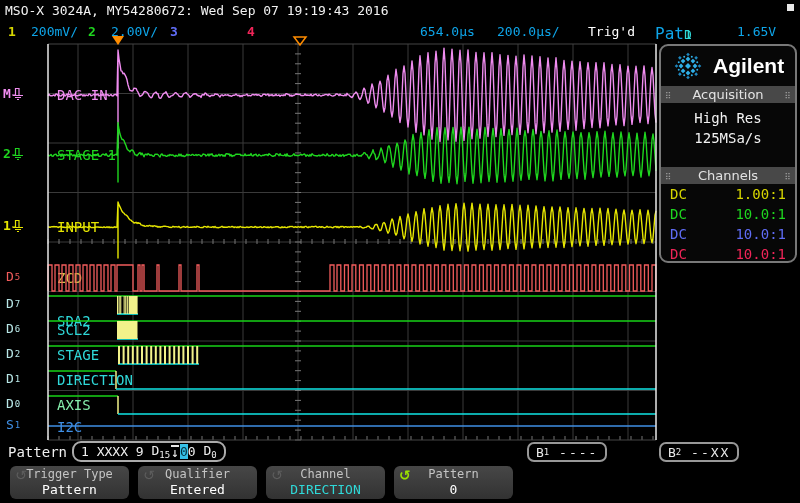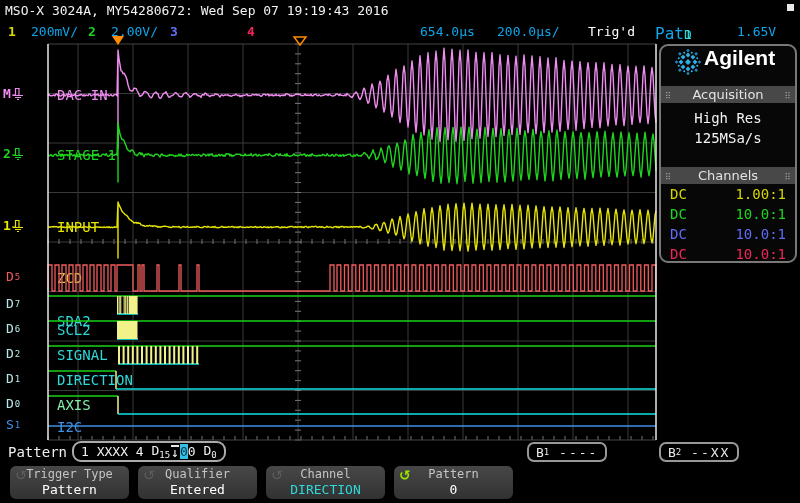--- a/index.html
+++ b/index.html
@@ -14,21 +14,21 @@
   .sub{font-size:9px;vertical-align:-3px;}
   .label-txt{position:absolute;font-size:14px;white-space:pre;z-index:3;}
   .marker{position:absolute;z-index:4;font-size:13px;font-weight:bold;display:flex;align-items:center;gap:1px;}
   .marker svg{display:block;}
   #grid-svg,#wave-svg{position:absolute;left:0;top:0;z-index:2;pointer-events:none;}
   #grid-svg{z-index:1;}
   #wave-svg{z-index:5;}
   
   #side-panel{left:659px;top:44px;width:138px;height:219px;border:2px solid #787878;border-radius:9px;
               background:#070707;box-sizing:border-box;overflow:hidden;z-index:6;}
-  #brand-row{height:40px;display:flex;align-items:flex-start;padding-left:11px;}
+  #brand-row{height:40px;display:flex;align-items:center;gap:9px;padding-left:11px;}
   #brand-name{font-family:"Liberation Sans","DejaVu Sans",sans-serif;font-weight:bold;font-size:21px;color:#fff;}
   .sec-hdr{height:17px;background:#484848;color:#e2e2e2;text-align:center;font-size:13px;line-height:17px;
            position:relative;font-family:"DejaVu Sans",sans-serif;}
   .grip{position:absolute;top:2px;font-size:9px;color:#9a9a9a;}
   .grip.l{left:4px;} .grip.r{right:4px;}
   #acq-body{padding-top:5px;height:59px;text-align:center;font-size:14px;line-height:20px;color:#f2f2f2;}
   .ch-row{display:flex;justify-content:space-between;padding:0 9px;font-size:14px;line-height:20px;}
   
   #pattern-label{left:8px;top:444px;font-size:14px;color:#f0f0f0;}
   #pattern-box{left:72px;top:441px;height:21px;display:inline-flex;align-items:center;border:2px solid #ababab;
@@ -244,21 +244,21 @@
       <line x1="48" y1="440" x2="656" y2="440" stroke="#444" stroke-width="1"></line>
     </svg>
 
   <div id="labels-host">
       <div class="label-txt" style="left: 57px; top: 87px; color: rgb(240, 140, 240);">DAC IN</div>
       <div class="label-txt" style="left: 57px; top: 147px; color: rgb(31, 214, 31);">STAGE 1</div>
       <div class="label-txt" style="left: 57px; top: 219px; color: rgb(230, 230, 0);">INPUT</div>
       <div class="label-txt" style="left: 57px; top: 270px; color: rgb(216, 200, 74);">ZCD</div>
       <div class="label-txt" style="left: 57px; top: 313px; color: rgb(47, 217, 217);">SDA2</div>
       <div class="label-txt" style="left: 57px; top: 322px; color: rgb(47, 217, 217);">SCL2</div>
-      <div class="label-txt" style="left: 57px; top: 347px; color: rgb(47, 217, 217);">SIGNAL</div>
+      <div class="label-txt" style="left: 57px; top: 347px; color: rgb(47, 217, 217);">STAGE</div>
       <div class="label-txt" style="left: 57px; top: 372px; color: rgb(47, 217, 217);">DIRECTION</div>
       <div class="label-txt" style="left: 57px; top: 397px; color: #86efac;">AXIS</div>
       <div class="label-txt" style="left: 57px; top: 419px; color: rgb(63, 143, 229);">I2C</div>
     </div>
   <div id="markers-host">
       <div class="marker" style="left: 3px; top: 86px; color: rgb(240, 140, 240);">
         <span>M</span>
         <svg width="12" height="15" viewBox="0 0 12 15">
           <path d="M0 9 H3.5 V2.5 H7 V9 M1 9.5 H11 M3 11.5 H9 M5 13.5 H7" stroke="currentColor" fill="none" stroke-width="1.2"></path>
         </svg>
@@ -414,21 +414,21 @@
           <span>10.0:1</span>
         </div>
         <div class="ch-row" style="color: rgb(240, 37, 88);">
           <span>DC</span>
           <span>10.0:1</span>
         </div>
       </div>
   </div>
 
   <div class="abs" id="pattern-label">Pattern =</div>
-  <div class="abs" id="pattern-box"><span>1 XXXX 4 </span><span>D<span class="sub">15</span></span><span class="edge-glyph">↓</span><span class="hl">0</span><span>0 </span><span>D<span class="sub">0</span></span></div>
+  <div class="abs" id="pattern-box"><span>1 XXXX 9 </span><span>D<span class="sub">15</span></span><span class="edge-glyph">↓</span><span class="hl">0</span><span>0 </span><span>D<span class="sub">0</span></span></div>
   <div class="bbox" id="b1-box"><span>B</span><span class="sub">1</span><span style="letter-spacing:2px"> ----</span></div>
   <div class="bbox" id="b2-box"><span>B</span><span class="sub">2</span><span style="letter-spacing:2px"> --XX</span></div>
 
   <div id="menu-host">
       <div class="skey" style="left: 10px;">
         <span class="icon" style="color: rgb(93, 93, 93);">↺</span>
         <div class="lab">Trigger Type</div>
         <div class="val" style="color: rgb(255, 255, 255);">Pattern</div>
       </div>
       <div class="skey" style="left: 138px;">

